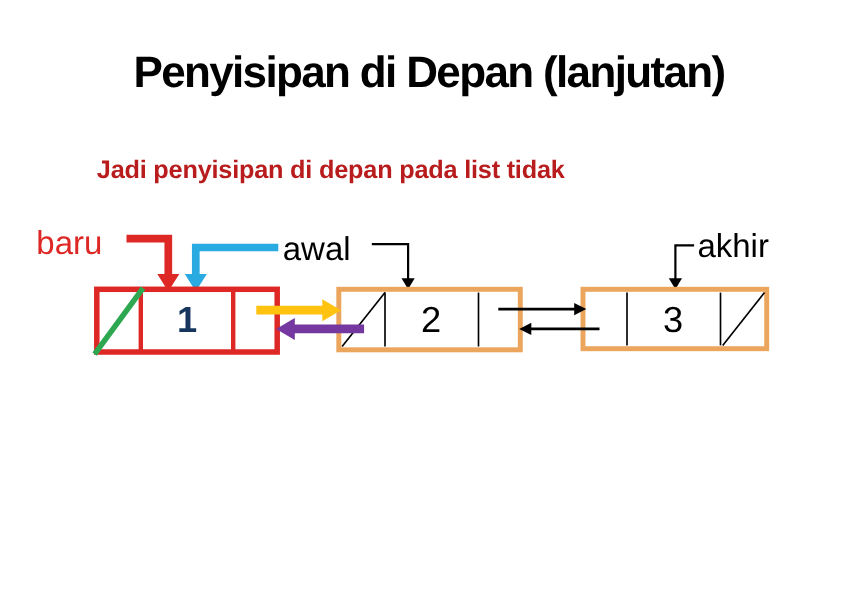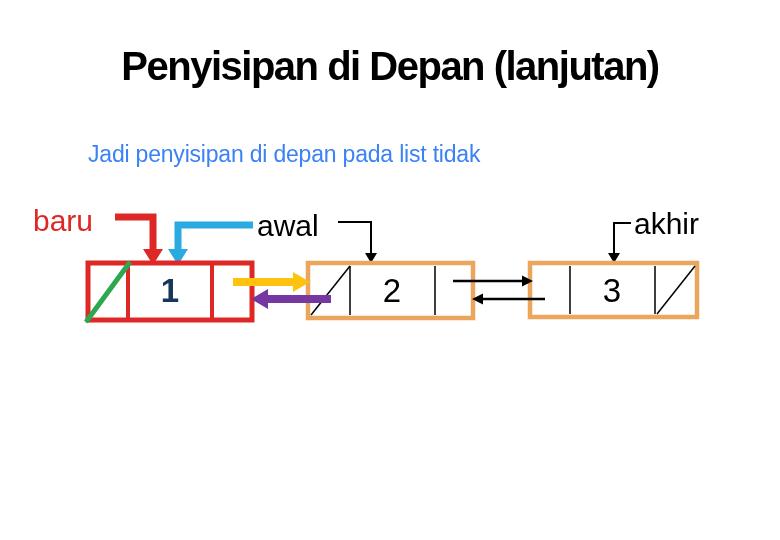--- a/index.html
+++ b/index.html
@@ -11,23 +11,23 @@
   }
   .slide { position: relative; width: 780px; height: 540px; background: #ffffff; }
   .title {
     position: absolute; top: 44px; left: 0; width: 780px;
     text-align: center;
     font-size: 40px; font-weight: bold; letter-spacing: -1.5px;
     color: #000000; white-space: nowrap;
   }
   .subtitle {
     position: absolute; top: 139px; left: 88px;
-    font-size: 23px; font-weight: normal; line-height: 30px;
+    font-size: 23px; font-weight: bold; line-height: 30px;
     letter-spacing: -0.2px;
-    color: #3b82f6; white-space: nowrap;
+    color: #b91c1c; white-space: nowrap;
   }
   svg.diagram { position: absolute; top: 0; left: 0; }
   svg text { font-family: "Liberation Sans", sans-serif; }
   .ptr-label { font-size: 30px; }
   .node-value { font-size: 33px; text-anchor: middle; }
   .node-value-bold { font-weight: bold; }
 </style>
 </head>
 <body>
 

